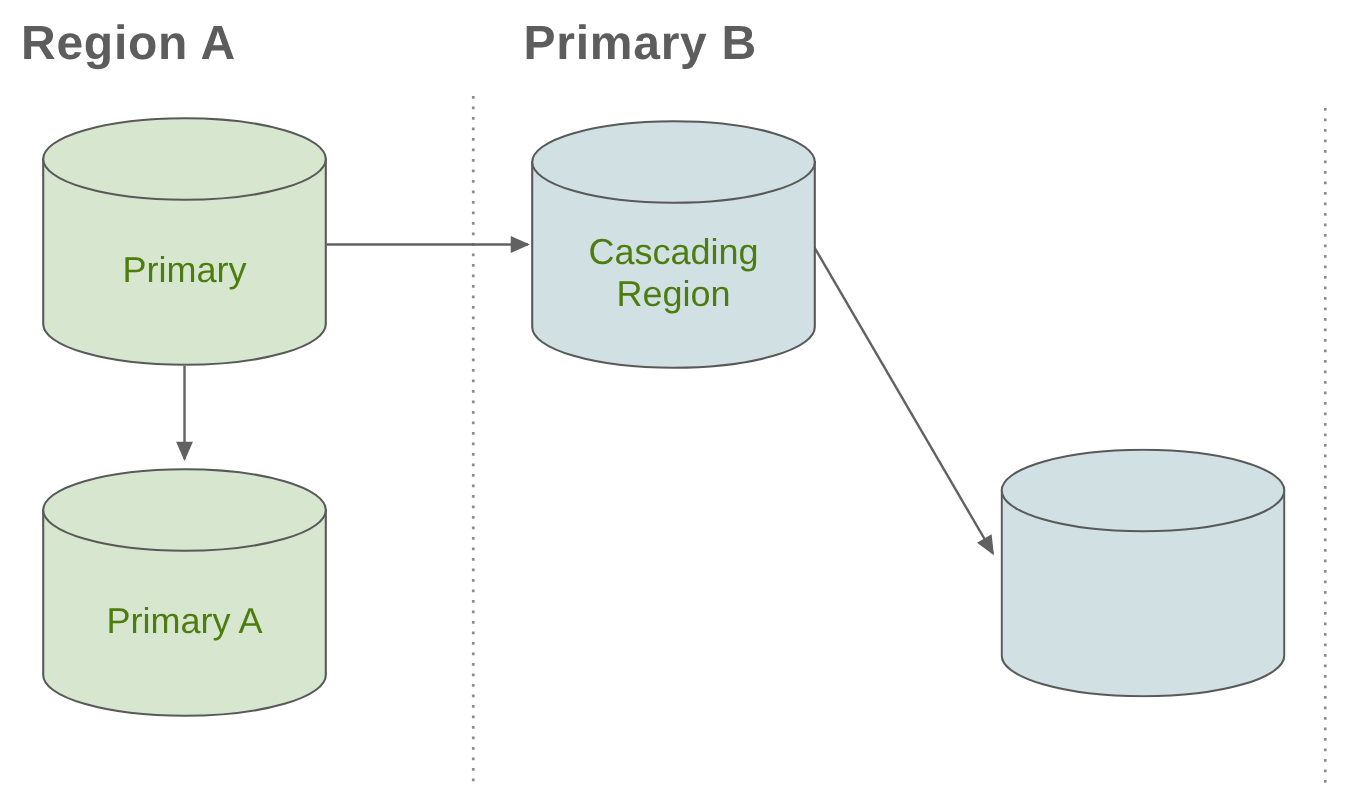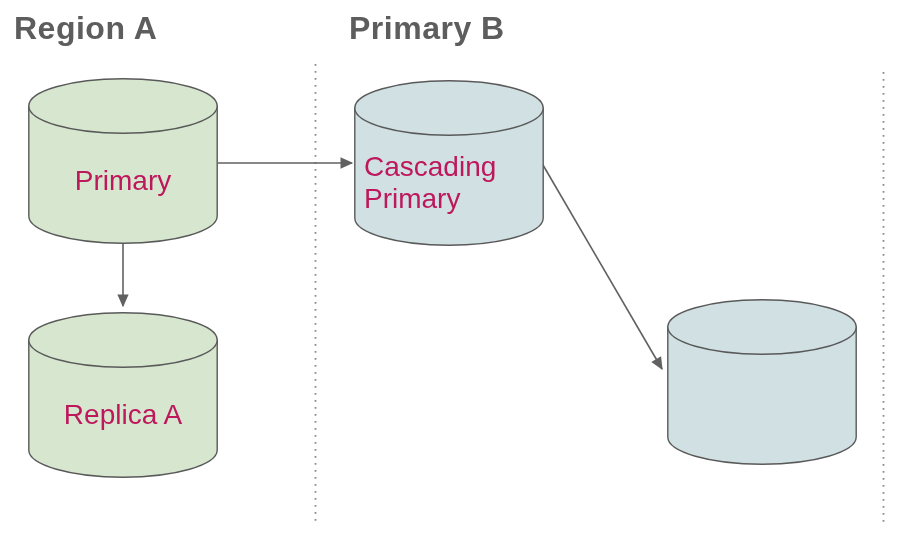--- a/index.html
+++ b/index.html
@@ -59,24 +59,24 @@
 
   .node .label {
     position: absolute;
     left: 10px;
     right: 10px;
     top: 56px;
     bottom: 16px;
     display: flex;
     align-items: center;
     justify-content: center;
-    text-align: left;
-    font-size: 28px;
+    text-align: center;
+    font-size: 24px;
     line-height: 1.15;
-    color: #be185d;
+    color: #4d7c0f;
   }
 
   .connector { stroke: #616161; stroke-width: 1.6; fill: none; }
   .separator { stroke: #8c8c8c; stroke-width: 1.8; stroke-dasharray: 1.8 5.2; fill: none; }
 </style>
 </head>
 <body>
 
 <div class="stage">
 
@@ -105,29 +105,29 @@
       <ellipse class="cyl-top" cx="95" cy="28" rx="94.2" ry="27.2"></ellipse>
     </svg>
     <div class="label">Primary</div>
   </div>
 
   <div class="node green" style="left:28px; top:312px;">
     <svg class="cyl" viewBox="0 0 190 166">
       <path class="cyl-body" d="M 0.8 28 L 0.8 138 A 94.2 27.2 0 0 0 189.2 138 L 189.2 28 Z"></path>
       <ellipse class="cyl-top" cx="95" cy="28" rx="94.2" ry="27.2"></ellipse>
     </svg>
-    <div class="label">Replica A</div>
+    <div class="label">Primary A</div>
   </div>
 
   <div class="node blue" style="left:354px; top:80px;">
     <svg class="cyl" viewBox="0 0 190 166">
       <path class="cyl-body" d="M 0.8 28 L 0.8 138 A 94.2 27.2 0 0 0 189.2 138 L 189.2 28 Z"></path>
       <ellipse class="cyl-top" cx="95" cy="28" rx="94.2" ry="27.2"></ellipse>
     </svg>
-    <div class="label">Cascading Primary</div>
+    <div class="label">Cascading Region</div>
   </div>
 
   <div class="node blue" style="left:667px; top:299px;">
     <svg class="cyl" viewBox="0 0 190 166">
       <path class="cyl-body" d="M 0.8 28 L 0.8 138 A 94.2 27.2 0 0 0 189.2 138 L 189.2 28 Z"></path>
       <ellipse class="cyl-top" cx="95" cy="28" rx="94.2" ry="27.2"></ellipse>
     </svg>
   </div>
 
 </div>

